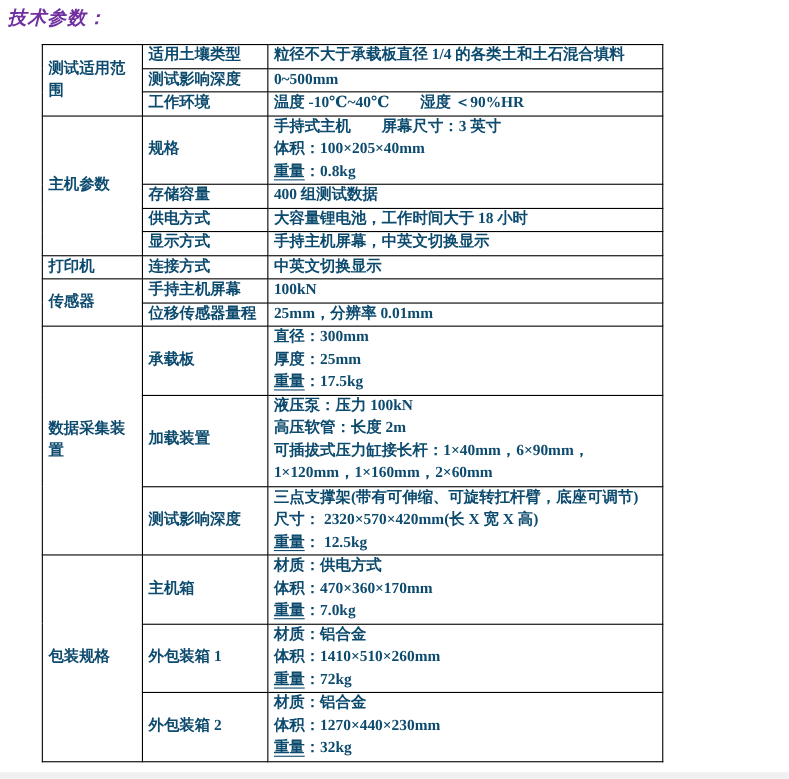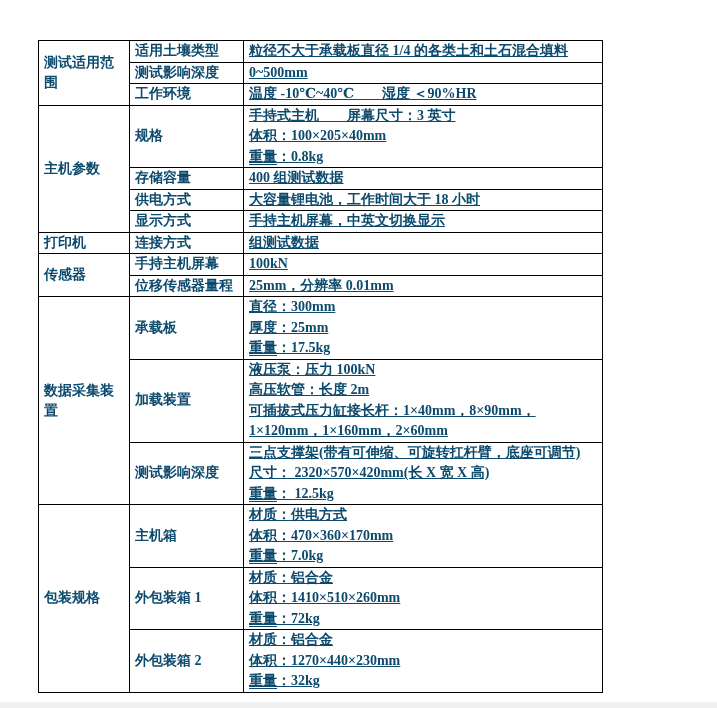--- a/index.html
+++ b/index.html
@@ -43,21 +43,21 @@
   }
   td.cat {
     line-height: 20px;
     word-break: break-all;
   }
   td.sub {
     line-height: 20.5px;
     white-space: nowrap;
     margin-left: 16px;
   }
-  td.val { padding: 0 5px; text-decoration: underline; }
+  td.val { padding: 0 5px; }
   .line {
     height: 20.5px;
     line-height: 20.5px;
     white-space: nowrap;
   }
   .line u {
     text-decoration: underline;
     text-underline-offset: 3px;
   }
   .page-edge {
@@ -65,20 +65,21 @@
     left: 0; bottom: 0;
     width: 717px; height: 6px;
     background: #f0f0f0;
   }
 </style>
 </head>
 <body>
 
 <div class="page">
 
+  <div class="doc-title">技术参数：</div>
 
   <table class="spec">
     <colgroup>
       <col style="width:91px">
       <col style="width:114px">
       <col style="width:359px">
     </colgroup>
     <tbody>
 
       <tr>
@@ -126,21 +127,21 @@
         <td class="sub">显示方式</td>
         <td class="val">
           <div class="line"><span>手持主机屏幕，中英文切换显示</span></div>
         </td>
       </tr>
 
       <tr>
         <td class="cat">打印机</td>
         <td class="sub">连接方式</td>
         <td class="val">
-          <div class="line"><span>组测试数据</span></div>
+          <div class="line"><span>中英文切换显示</span></div>
         </td>
       </tr>
 
       <tr>
         <td class="cat" rowspan="2">传感器</td>
         <td class="sub">手持主机屏幕</td>
         <td class="val">
           <div class="line"><span>100kN</span></div>
         </td>
       </tr>
@@ -158,21 +159,21 @@
           <div class="line"><span>直径：300mm</span></div>
           <div class="line"><span>厚度：25mm</span></div>
           <div class="line"><u>重量</u><span>：17.5kg</span></div>
         </td>
       </tr>
       <tr>
         <td class="sub">加载装置</td>
         <td class="val">
           <div class="line"><span>液压泵：压力 100kN</span></div>
           <div class="line"><span>高压软管：长度 2m</span></div>
-          <div class="line"><span>可插拔式压力缸接长杆：1×40mm，8×90mm，</span></div>
+          <div class="line"><span>可插拔式压力缸接长杆：1×40mm，6×90mm，</span></div>
           <div class="line"><span>1×120mm，1×160mm，2×60mm</span></div>
         </td>
       </tr>
       <tr>
         <td class="sub">测试影响深度</td>
         <td class="val">
           <div class="line"><span>三点支撑架(带有可伸缩、可旋转扛杆臂，底座可调节)</span></div>
           <div class="line"><span>尺寸： 2320×570×420mm(长 X 宽 X 高)</span></div>
           <div class="line"><u>重量</u><span>： 12.5kg</span></div>
         </td>

